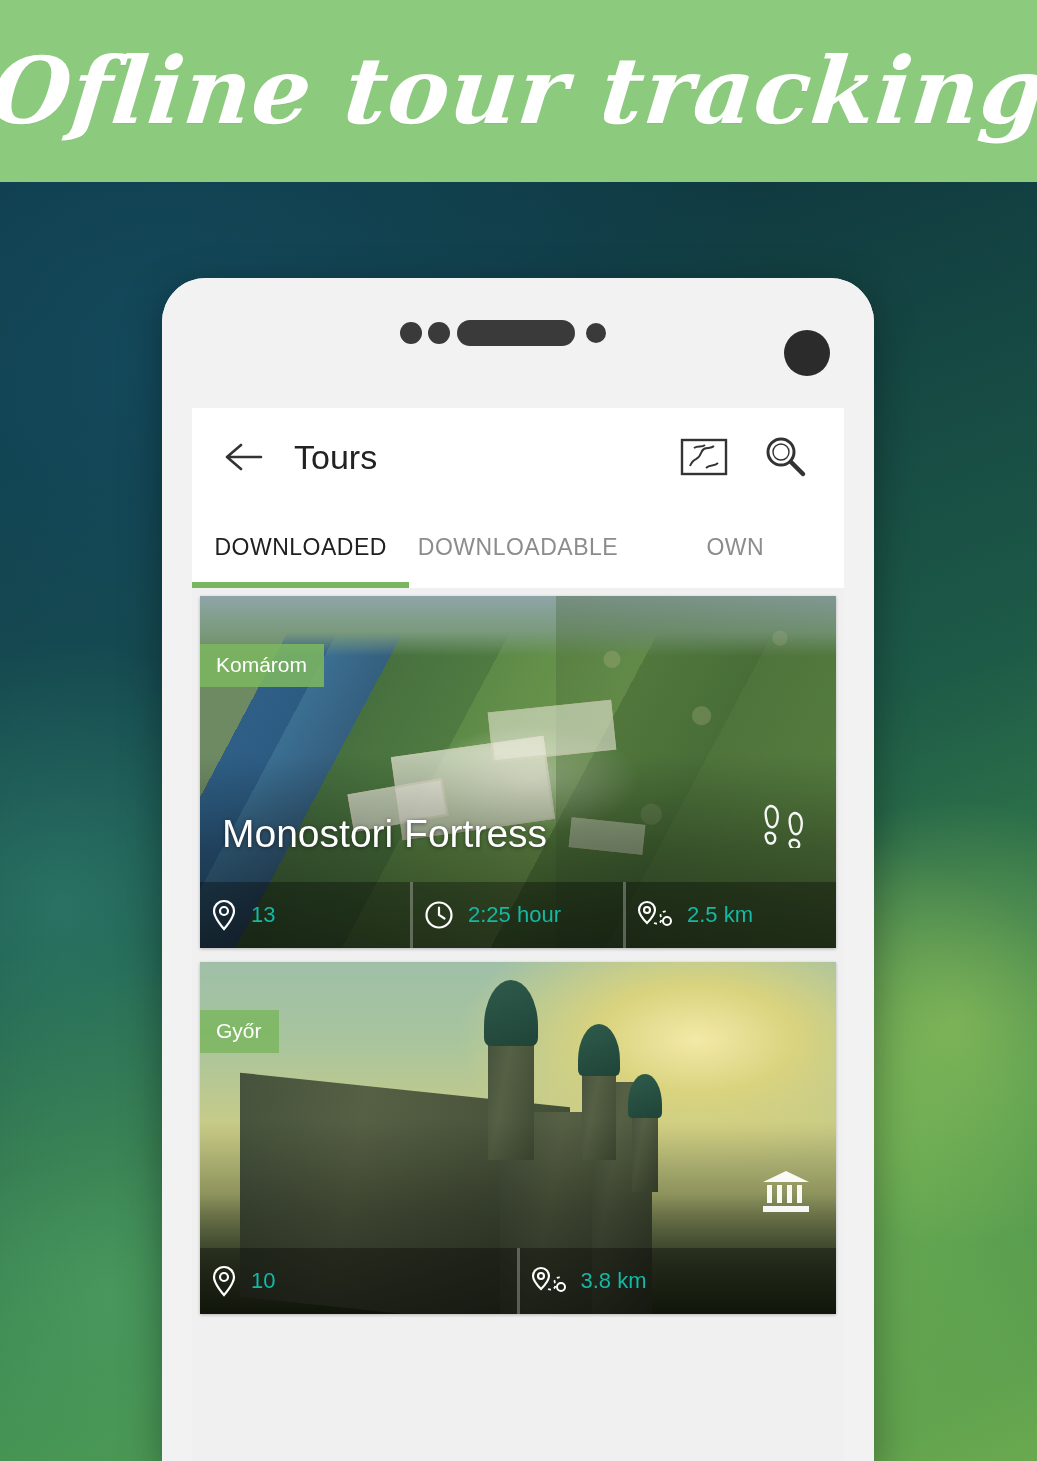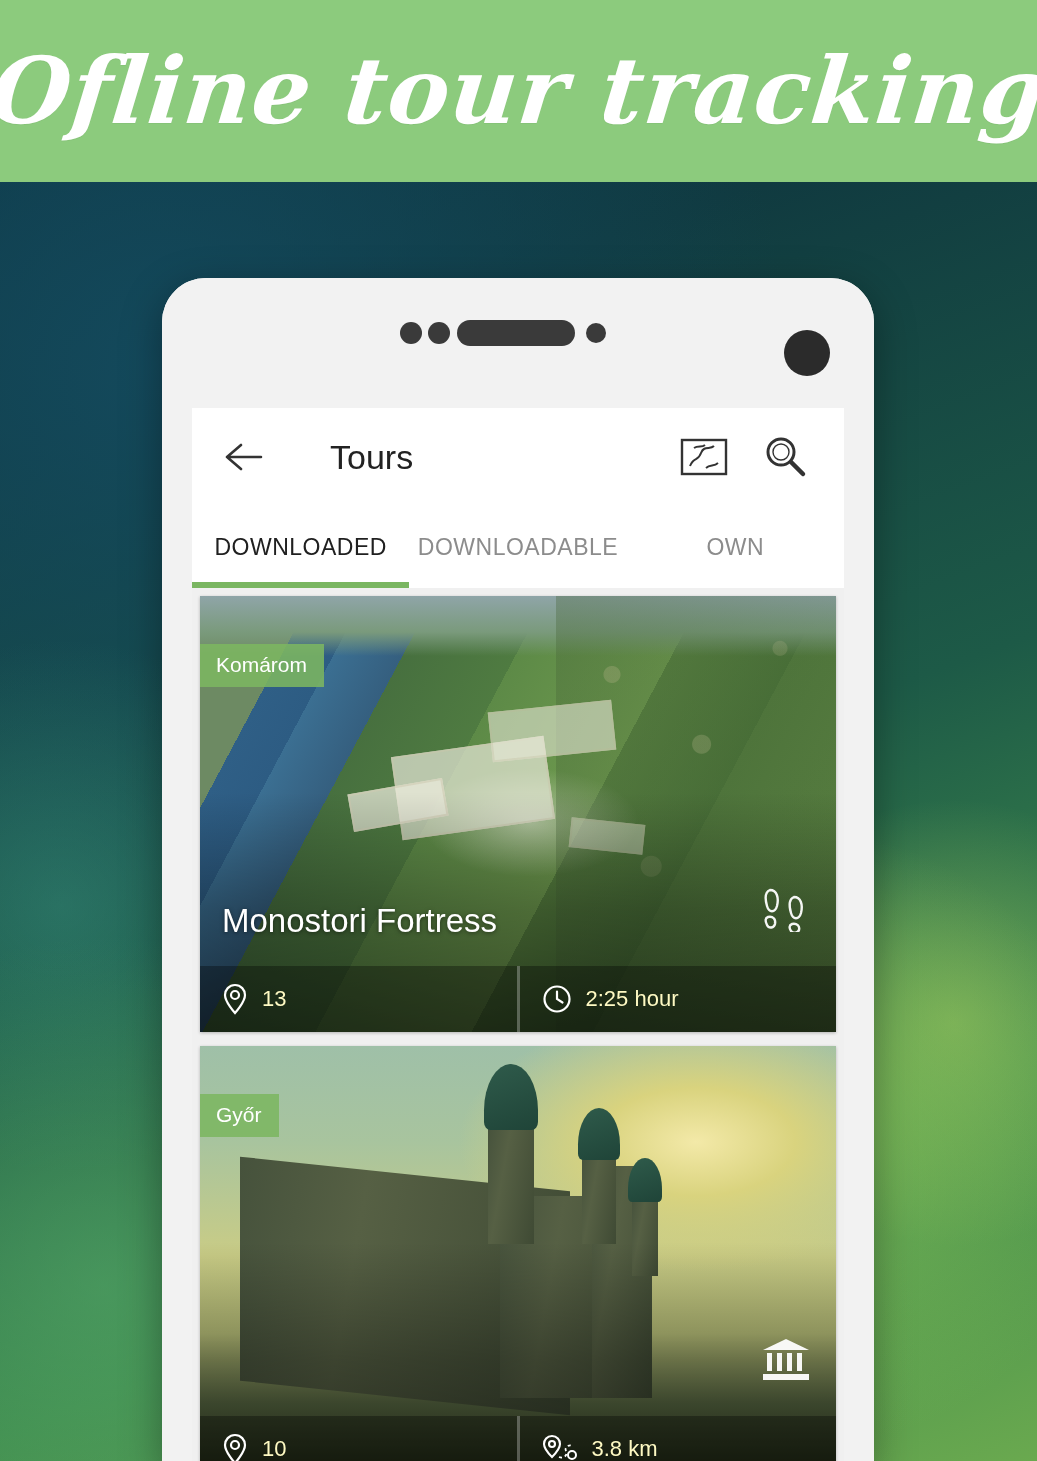--- a/index.html
+++ b/index.html
@@ -109,21 +109,20 @@
 
   
   #appbar {
     position: relative;
     height: 98px;
     background: #ffffff;
     display: flex;
     align-items: center;
     padding: 0 36px 0 24px;
     box-sizing: border-box;
-    gap: 36px;
   }
   #back-button {
     width: 56px; height: 56px;
     display: flex; align-items: center; justify-content: center;
     cursor: pointer;
   }
   #appbar-title {
     margin-left: 22px;
     font-size: 34px;
     color: #222222;
@@ -166,21 +165,21 @@
   }
 
   
   #card-list {
     padding: 8px 8px 0 8px;
     box-sizing: border-box;
   }
   .tour-card {
     position: relative;
     width: 636px;
-    height: 436px;
+    height: 352px;
     margin-bottom: 14px;
     overflow: hidden;
     background: #1c3324;
     box-shadow: 0 1px 3px rgba(0,0,0,0.25);
     cursor: pointer;
   }
   .card-photo { position: absolute; inset: 0; overflow: hidden; }
 
   
   .photo-komarom {
@@ -247,45 +246,45 @@
     padding: 9px 17px 10px 16px;
     background: rgba(124,182,97,0.88);
     color: #ffffff;
     font-size: 21px;
   }
   .card-title {
     position: absolute;
     left: 22px;
     bottom: 92px;
     color: #ffffff;
-    font-size: 33px;
+    font-size: 39px;
     text-shadow: 0 1px 4px rgba(0,0,0,0.5);
   }
   .card-corner-icon {
     position: absolute;
     right: 24px;
     bottom: 96px;
     opacity: 0.95;
   }
   .stats-row {
     position: absolute;
     left: 0; right: 0; bottom: 0;
     height: 66px;
     display: flex;
   }
   .stat {
     flex: 1;
     display: flex;
     align-items: center;
     gap: 14px;
-    padding-left: 22px;
+    padding-left: 11px;
     box-sizing: border-box;
     background: rgba(0,0,0,0.32);
     border-right: 3px solid rgba(255,255,255,0.28);
-    color: #fef9c3;
+    color: #14b8a6;
     font-size: 22px;
   }
   .stat:last-child { border-right: none; }
   .stat-value { white-space: nowrap; }
 
   #list-filler {
     height: 190px;
     background: #f0f0f0;
   }
 </style>
@@ -369,20 +368,29 @@
                 <circle cx="13" cy="12" r="4" fill="none" stroke="#fff" stroke-width="2.2"></circle>
               </svg>
               <span class="stat-value">13</span>
             </div>
             <div class="stat">
               <svg width="30" height="30" viewBox="0 0 30 30">
                 <circle cx="15" cy="15" r="12.5" fill="none" stroke="#fff" stroke-width="2.2"></circle>
                 <path d="M15 7.5 L15 15 L20.5 18.5" fill="none" stroke="#fff" stroke-width="2.2" stroke-linecap="round"></path>
               </svg>
               <span class="stat-value">2:25 hour</span>
+            </div>
+            <div class="stat">
+              <svg width="36" height="32" viewBox="0 0 36 32">
+                <path d="M10 3 C15 3, 18 7, 18 11 C18 16, 10 24, 10 24 C10 24, 2 16, 2 11 C2 7, 5 3, 10 3 Z" fill="none" stroke="#fff" stroke-width="2.1"></path>
+                <circle cx="10" cy="11" r="3" fill="none" stroke="#fff" stroke-width="2.1"></circle>
+                <path d="M17 24 C22 26, 26 22, 24 18 C22 14, 27 11, 31 13" fill="none" stroke="#fff" stroke-width="1.8" stroke-dasharray="3 3"></path>
+                <circle cx="30" cy="22" r="4" fill="none" stroke="#fff" stroke-width="2"></circle>
+              </svg>
+              <span class="stat-value">2.5 km</span>
             </div>
           </div>
         </div>
 
         <div class="tour-card">
           <div class="card-photo">
             <div class="photo-gyor"></div>
             <div class="building" style="left:40px; top:128px; width:330px; height:224px; transform:skewY(6deg);"></div>
             <div class="building" style="left:300px; top:150px; width:150px; height:202px;"></div>
             <div class="building" style="left:392px; top:120px; width:60px; height:232px;"></div>

